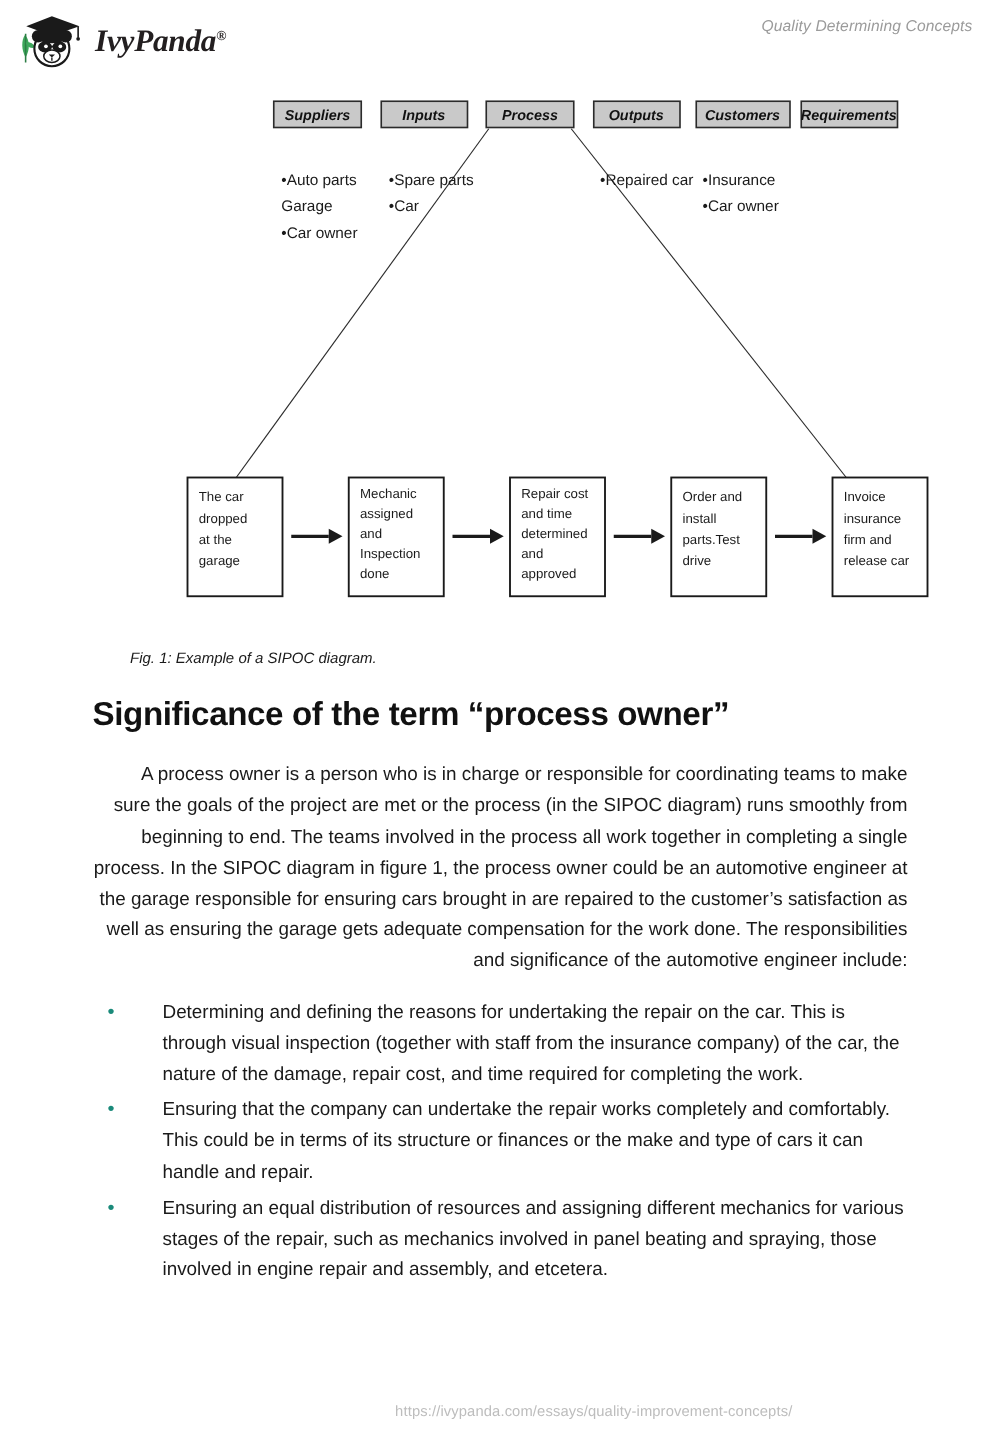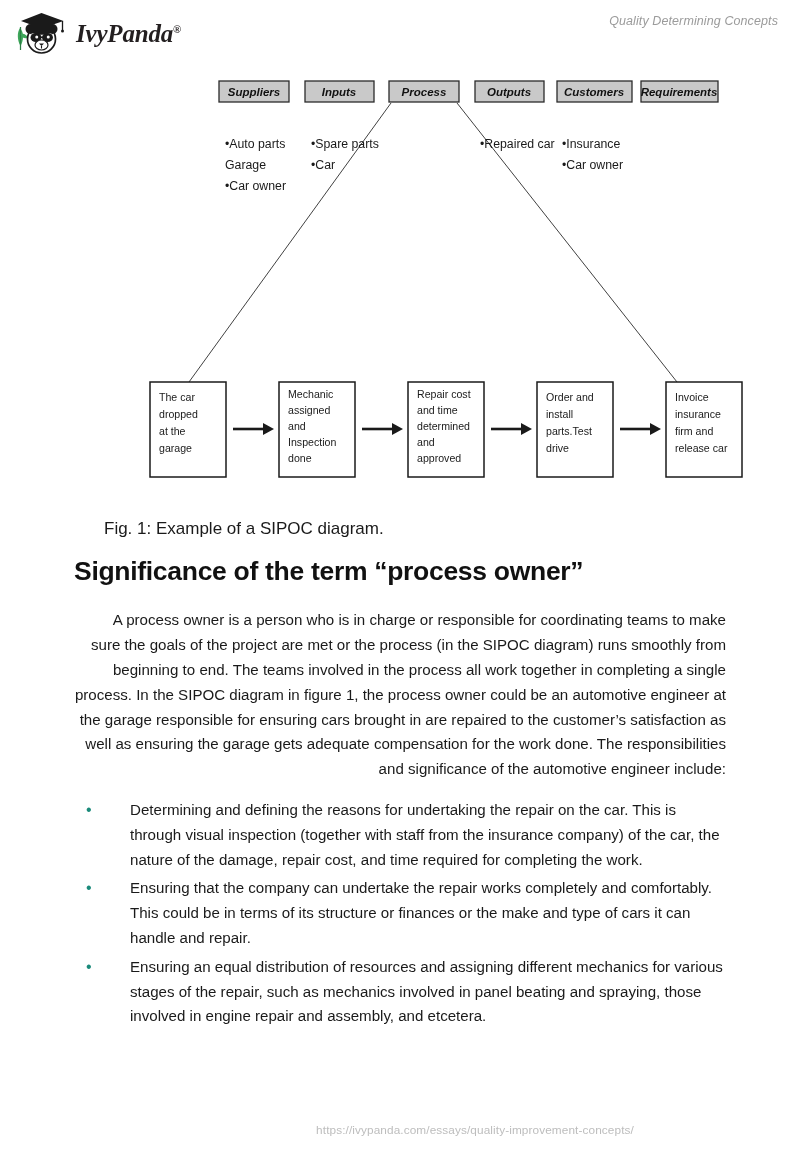--- a/index.html
+++ b/index.html
@@ -84,22 +84,23 @@
     font-family: "Liberation Sans", sans-serif;
     font-size: 10.6px;
     fill: #1a1a1a;
   }
 
   
   .fig-caption {
     position: absolute;
     left: 104px;
     top: 519px;
-    font-size: 17px;
+    font-size: 12px;
     color: #1a1a1a;
+    font-style: italic;
   }
 
   
   .content {
     position: absolute;
     left: 74px;
     top: 556px;
     width: 652px;
   }
   h2.section-heading {

